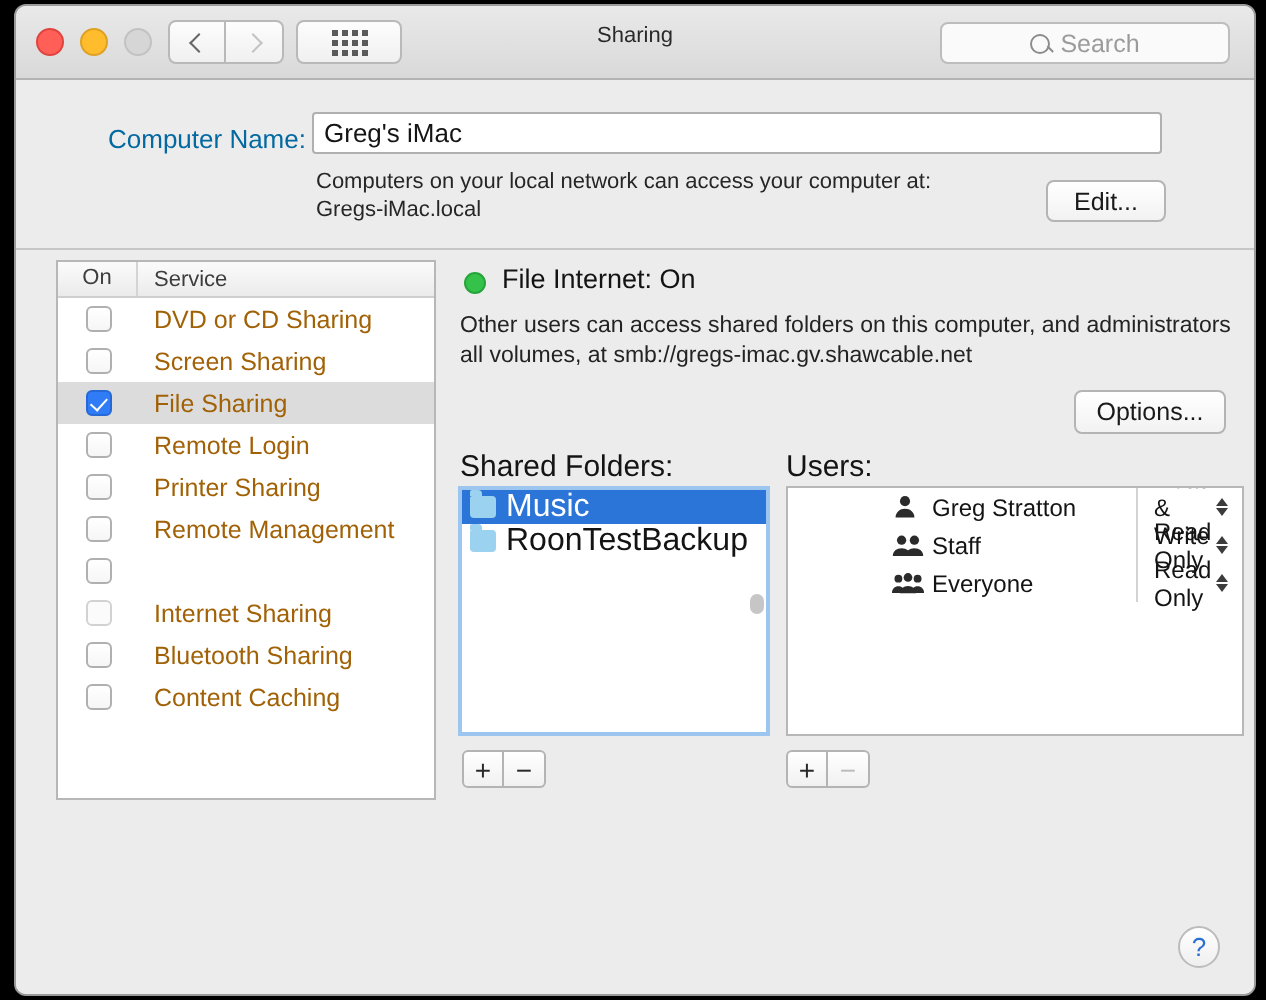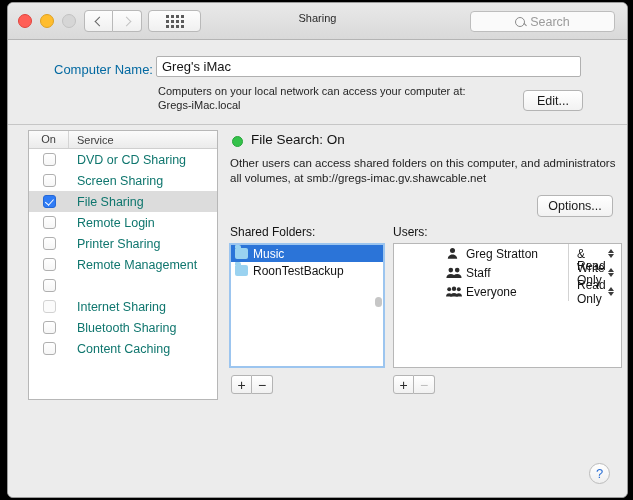--- a/index.html
+++ b/index.html
@@ -233,21 +233,21 @@
     height: 100%;
     line-height: 17px;
     box-sizing: border-box;
   }
   .sl-h-svc { padding-left: 8px; }
   .sl-row {
     height: 21px;
     display: flex;
     align-items: center;
     font-size: 12.5px;
-    color: #0f766e;
+    color: #a16207;
   }
   .sl-row.selected { background: #dcdcdc; }
   .sl-cb-cell { width: 40px; display: flex; justify-content: center; }
   .cb {
     width: 13px; height: 13px;
     border: 1px solid #b0b0b0;
     border-radius: 3px;
     background: linear-gradient(to bottom, #ffffff, #f6f6f6);
     box-sizing: border-box;
   }
@@ -308,21 +308,21 @@
     font-size: 12.5px;
     color: #1a1a1a;
     display: flex;
     align-items: center;
     justify-content: center;
     box-sizing: border-box;
   }
 
   .col-label {
     position: absolute;
-    font-size: 12px;
+    font-size: 15px;
     color: #141414;
   }
   .lbl-folders { left: 222px; top: 100px; }
   .lbl-users   { left: 385px; top: 100px; }
 
   .folderlist {
     position: absolute;
     left: 221px;
     top: 118px;
     width: 156px;
@@ -330,21 +330,21 @@
     background: #ffffff;
     border: 2px solid #9cc5ef;
     box-sizing: border-box;
     overflow: hidden;
   }
   .f-row {
     height: 17px;
     display: flex;
     align-items: center;
     padding-left: 4px;
-    font-size: 12px;
+    font-size: 16px;
     color: #141414;
   }
   .f-row.selected { background: #2b74d8; color: #ffffff; }
   .foldericon {
     width: 13px; height: 11px;
     margin-right: 5px;
     background: #9ad2f0;
     border-radius: 1px 2px 2px 2px;
     position: relative;
     flex: none;
@@ -581,21 +581,21 @@
           <div class="sl-row">
             <div class="sl-cb-cell">
               <span class="cb"></span>
             </div>
             <div class="sl-name">Content Caching</div>
           </div>
         </div>
     </div>
 
     <div class="status-dot"></div>
-    <div class="status-title">File Search: On</div>
+    <div class="status-title">File Internet: On</div>
     <div class="status-desc">
       <div>Other users can access shared folders on this computer, and administrators</div>
       <div>all volumes, at smb://gregs-imac.gv.shawcable.net</div>
     </div>
     <div class="optionsbtn">Options...</div>
 
     <div class="col-label lbl-folders">Shared Folders:</div>
     <div class="folderlist">
       <div id="folder-rows">
           <div class="f-row selected">

